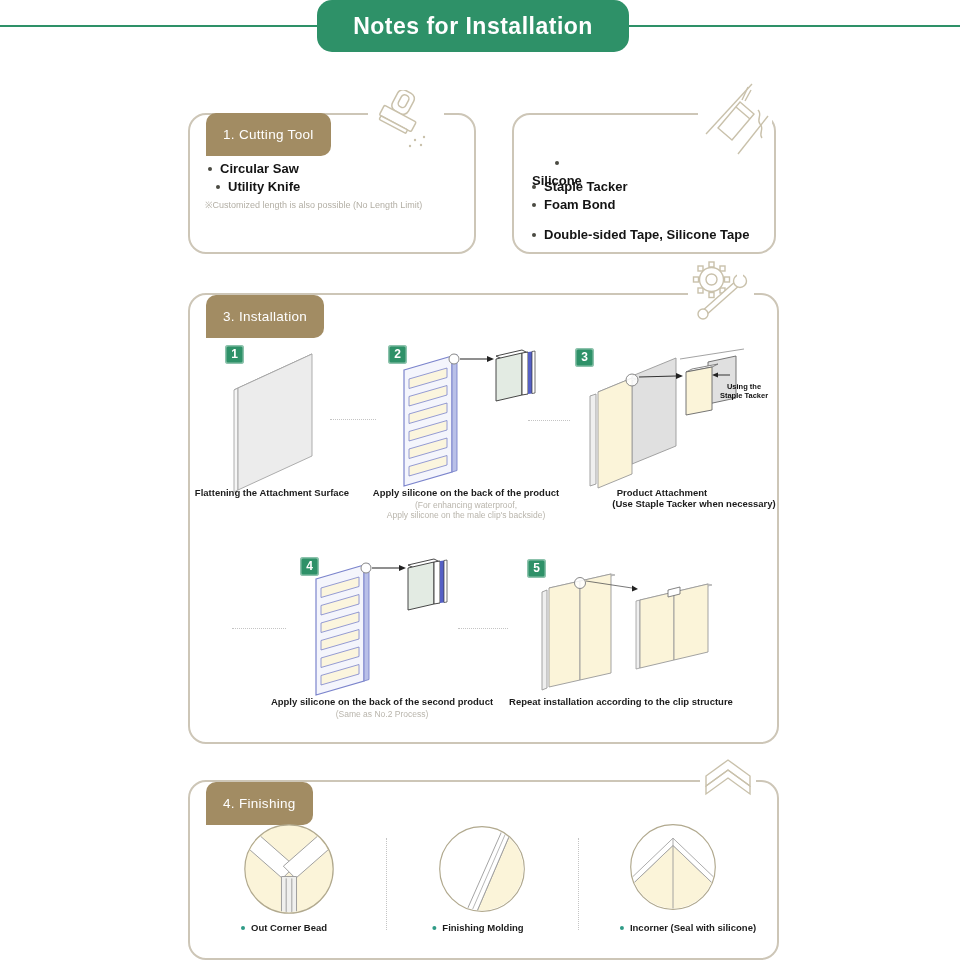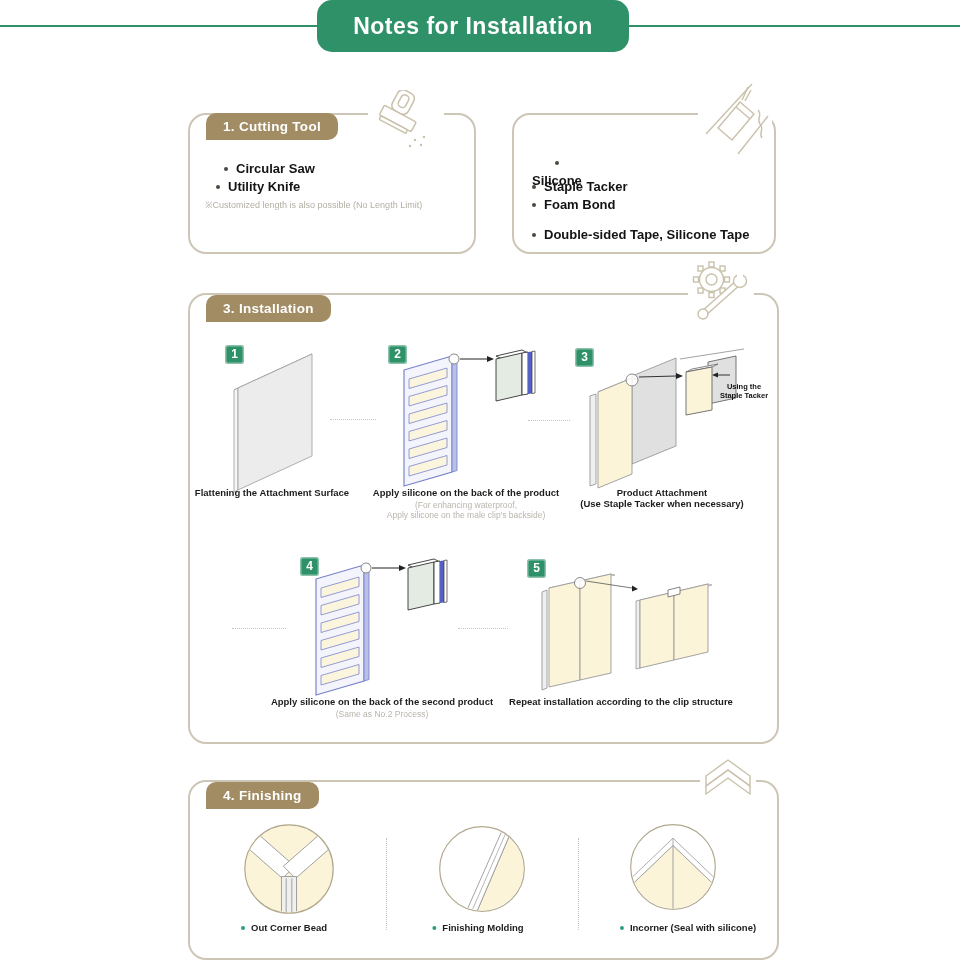--- a/index.html
+++ b/index.html
@@ -4,22 +4,22 @@
 <style>
   html,body{margin:0;padding:0;background:#fff;}
   .page{position:relative;width:960px;height:960px;background:#fff;overflow:hidden;
         font-family:"Liberation Sans",sans-serif;}
   .abs{position:absolute;}
   .hline{left:0;top:25px;width:960px;height:2px;background:#2E9168;}
   .title-pill{left:317px;top:0;width:312px;height:52px;background:#2E9168;border-radius:15px;
         color:#fff;font-size:23px;font-weight:bold;letter-spacing:.5px;
         display:flex;align-items:center;justify-content:center;}
   .box{border:2px solid #CDC6B7;border-radius:18px;background:#fff;}
-  .sec-label{background:#A28C63;color:#fff;font-weight:bold;font-size:13.5px;height:27px;
-        line-height:27px;padding:0 17px;border-radius:10px 10px 10px 0;letter-spacing:.3px;white-space:nowrap;}
+  .sec-label{background:#A28C63;color:#fff;font-weight:normal;font-size:13.5px;height:27px;
+        line-height:27px;padding:8px 17px;border-radius:10px 10px 10px 0;letter-spacing:.3px;white-space:nowrap;}
   .tool-item{font-size:13px;font-weight:bold;color:#141414;display:flex;align-items:center;gap:8px;white-space:nowrap;}
   .dot{width:4px;height:4px;border-radius:50%;background:#4a4a42;flex:0 0 auto;}
   .note{font-size:9px;color:#b3afa5;white-space:nowrap;}
   .badge{width:19px;height:19px;background:#2E9168;color:#fff;font-size:12px;font-weight:bold;
         text-align:center;line-height:19px;border-radius:3px;
         box-shadow:inset 0 0 0 1.5px rgba(255,255,255,.45);}
   .cap{font-size:9.5px;font-weight:bold;color:#1c1c1c;white-space:nowrap;transform:translateX(-50%);}
   .subcap{font-size:8.5px;color:#b9b5ac;white-space:nowrap;transform:translateX(-50%);}
   .anno{font-size:7.5px;font-weight:bold;color:#111;text-align:center;line-height:9px;width:52px;margin-top:24px;}
   .hdot{border-top:1.5px dotted #c4c4c4;height:0;}
@@ -47,21 +47,21 @@
       <rect x="12" y="27" width="36" height="11" rx="1.5"></rect>
       <rect x="14" y="38" width="30" height="4" rx="1"></rect>
     </g>
     <g fill="#C9C1AB">
       <circle cx="47" cy="50" r="1.2"></circle>
         <circle cx="53" cy="55" r="1.2"></circle>
       <circle cx="42" cy="56" r="1.2"></circle>
         <circle cx="56" cy="47" r="1.2"></circle>
     </g>
   </svg>
-  <div class="abs tool-item" style="left:224px;top:161px;">
+  <div class="abs tool-item" style="left:208px;top:161px;">
     <span class="dot"></span>
       <span>Circular Saw</span>
     </div>
   <div class="abs tool-item" style="left:216px;top:179px;">
     <span class="dot"></span>
       <span>Utility Knife</span>
     </div>
   <div class="abs note" style="left:205px;top:198px;">※Customized length is also possible (No Length Limit)</div>
 
   <div class="abs box" style="left:512px;top:113px;width:260px;height:137px;"></div>
@@ -169,21 +169,21 @@
     <polygon points="108,26 134,21 140,18 114,23" fill="#fff" stroke="#666" stroke-width="0.8"></polygon>
     <polygon points="108,26 134,21 134,64 108,69" fill="#FBF4D9" stroke="#666" stroke-width="0.9"></polygon>
     <line x1="140" y1="29" x2="152" y2="29" stroke="#333" stroke-width="1"></line>
     <polygon points="140,26.5 134,29 140,31.5" fill="#222"></polygon>
   </svg>
   <div class="abs anno" style="left:718px;top:358px;">
     <div>Using the</div>
     <div>Staple Tacker</div>
   </div>
   <div class="abs cap" style="left:662px;top:487px;">Product Attachment</div>
-  <div class="abs cap" style="left:662px;top:498px;">(Use Staple Tacker when necessary)</div>
+  <div class="abs cap" style="left:694px;top:498px;">(Use Staple Tacker when necessary)</div>
 
   <div class="abs hdot" style="left:232px;top:628px;width:54px;"></div>
   <div class="abs badge" style="left:300px;top:557px;">4</div>
   <svg class="abs" style="left:300px;top:555px;" width="180" height="142" viewBox="0 0 180 142">
     <polygon points="16,24 64,10 64,126 16,140" fill="#f4f5fc" stroke="#7B84CC" stroke-width="1.2"></polygon>
     <polygon points="64,10 69,8.5 69,124.5 64,126" fill="#b9c0e8" stroke="#7B84CC" stroke-width="0.9"></polygon>
     <g fill="#fbf5de" stroke="#7B84CC" stroke-width="0.8">
       <polygon points="21,33 59,22 59,31.5 21,42.5"></polygon>
       <polygon points="21,50.5 59,39.5 59,49 21,60"></polygon>
       <polygon points="21,68 59,57 59,66.5 21,77.5"></polygon>

